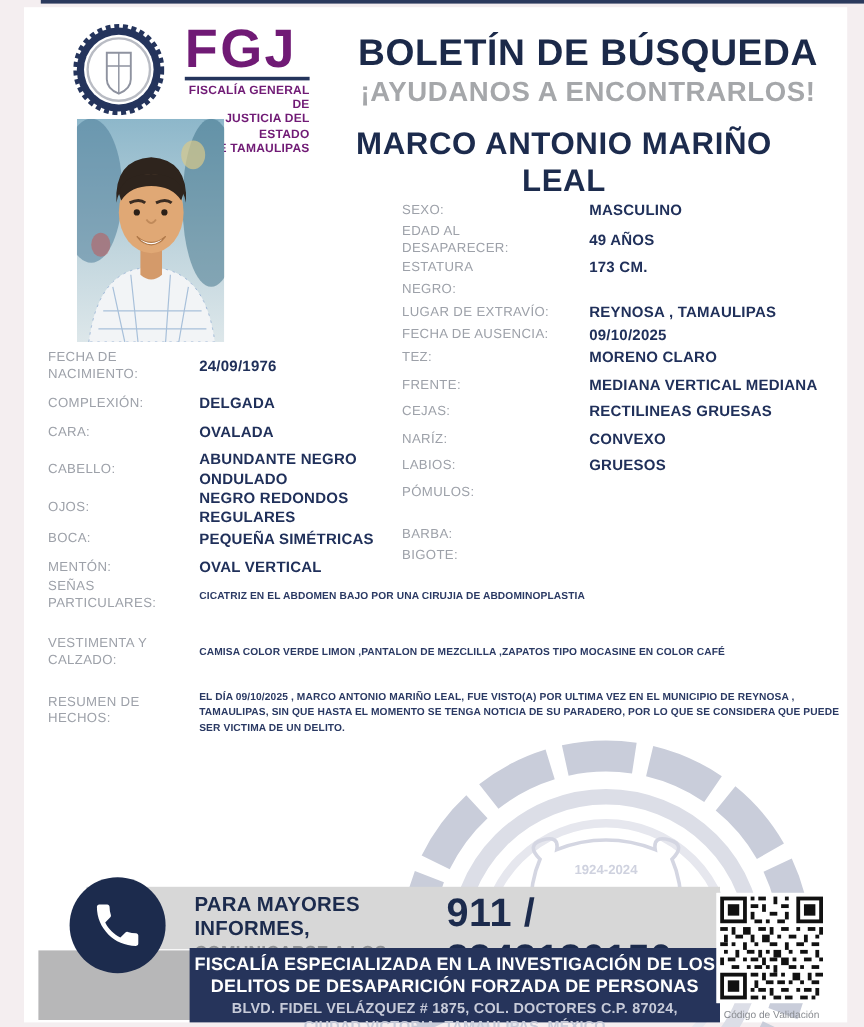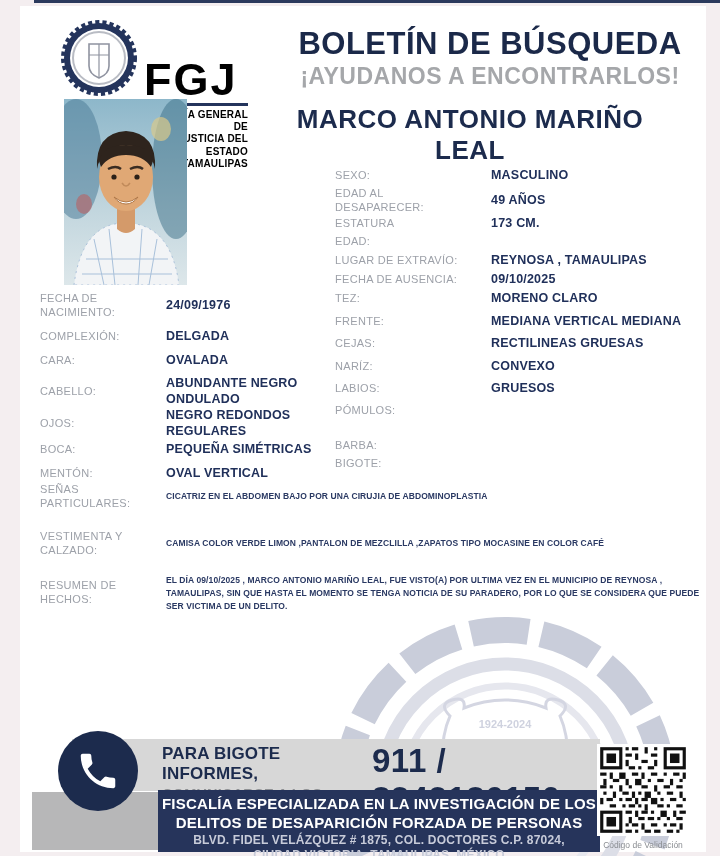--- a/index.html
+++ b/index.html
@@ -6,21 +6,21 @@
   .page{
     position:relative;width:720px;height:856px;overflow:hidden;
     background:#f4eef0;font-family:"Liberation Sans",sans-serif;
     -webkit-font-smoothing:antialiased;
   }
   .card{position:absolute;left:20px;top:6px;width:686px;height:846px;background:#ffffff;}
   .topline{position:absolute;left:34px;top:0;width:686px;height:3px;background:#2b3a5d;}
 
   
   .seal{position:absolute;left:61px;top:20px;width:76px;height:76px;}
-  .fgj{position:absolute;left:144px;top:18px;width:110px;color:#000000;margin-top:39px;}
+  .fgj{position:absolute;left:154px;top:18px;width:110px;color:#701a75;}
   .fgj .acronym{font-size:45px;font-weight:bold;letter-spacing:2px;line-height:1.0;}
   .fgj .rule{height:3px;background:#24345c;margin:1px 0 3px 0;width:104px;}
   .fgj .org{font-size:10px;font-weight:bold;line-height:1.22;text-align:right;width:104px;letter-spacing:.2px;}
   .titles{position:absolute;left:288px;top:28px;width:404px;text-align:center;}
   .titles .main{font-size:31px;font-weight:800;color:#1b2949;letter-spacing:.5px;line-height:1.0;}
   .titles .sub{font-size:23px;font-weight:bold;color:#a5a7aa;letter-spacing:.5px;margin-top:4px;}
 
   .person-name{
     position:absolute;left:270px;top:104px;width:400px;text-align:center;
     font-size:26px;font-weight:bold;color:#1c2b4d;line-height:1.2;letter-spacing:.5px;
@@ -209,21 +209,21 @@
       </div>
     <div class="frow">
         <span class="flabel">EDAD AL DESAPARECER:</span>
         <span class="fvalue">49 AÑOS</span>
       </div>
     <div class="frow">
         <span class="flabel">ESTATURA</span>
         <span class="fvalue">173 CM.</span>
       </div>
     <div class="frow">
-        <span class="flabel">EDAD:</span>
+        <span class="flabel">NEGRO:</span>
       </div>
     <div class="frow">
         <span class="flabel">LUGAR DE EXTRAVÍO:</span>
         <span class="fvalue">REYNOSA , TAMAULIPAS</span>
       </div>
     <div class="frow">
         <span class="flabel">FECHA DE AUSENCIA:</span>
         <span class="fvalue">09/10/2025</span>
       </div>
     <div class="frow">
@@ -255,21 +255,21 @@
         <span class="fvalue"></span>
       </div>
     <div class="frow">
         <span class="flabel">BIGOTE:</span>
         <span class="fvalue"></span>
       </div>
   </div>
 
   <div class="strip1"></div>
   <div class="informes">
-    <div class="l1">PARA BIGOTE INFORMES,</div>
+    <div class="l1">PARA MAYORES INFORMES,</div>
     <div class="l2">COMUNICARSE A LOS TELÉFONOS</div>
   </div>
   <div class="phones">911 / 8343186150</div>
 
   <div class="grayband"></div>
   <div class="navybox">
     <div class="o1">FISCALÍA ESPECIALIZADA EN LA INVESTIGACIÓN DE LOS</div>
     <div class="o1">DELITOS DE DESAPARICIÓN FORZADA DE PERSONAS</div>
     <div class="a1">BLVD. FIDEL VELÁZQUEZ # 1875, COL. DOCTORES C.P. 87024,</div>
     <div class="a1">CIUDAD VICTORIA, TAMAULIPAS, MÉXICO</div>

